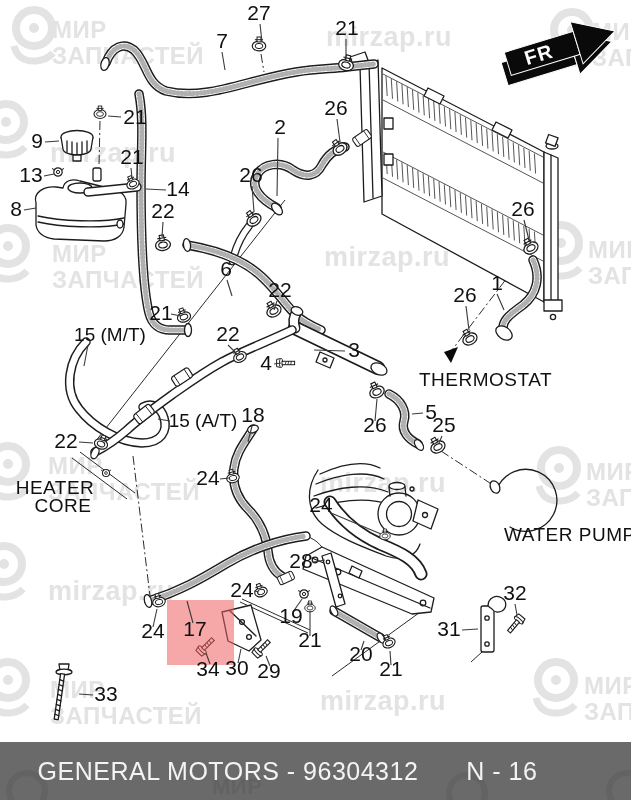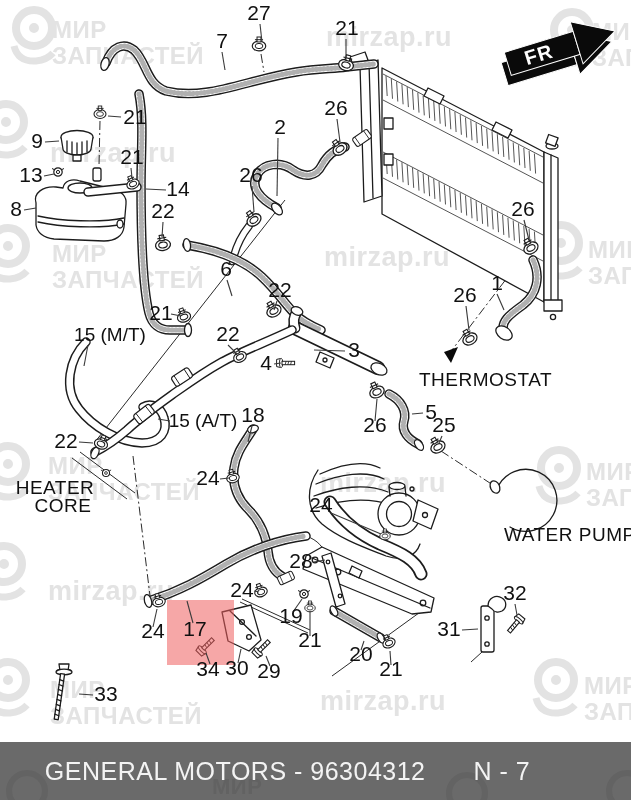--- a/index.html
+++ b/index.html
@@ -535,16 +535,16 @@
       </g>
 </svg>
 
 <div class="footer" style="background: rgb(106, 106, 106); color: rgb(243, 243, 243);">
   <div class="fwm" style="left:6px;top:28px;"></div>
   <div class="fwm" style="left:446px;top:30px;"></div>
   <div class="fwm" style="left:606px;top:28px;"></div>
   <div class="fwm-t" style="left:212px;top:32px;">МИР</div>
   <div class="inner">
     <span>GENERAL MOTORS - 96304312</span>
-    <span>N - 7</span>
+    <span>N - 16</span>
   </div>
 </div>
 </div>
 
 </body></html>

